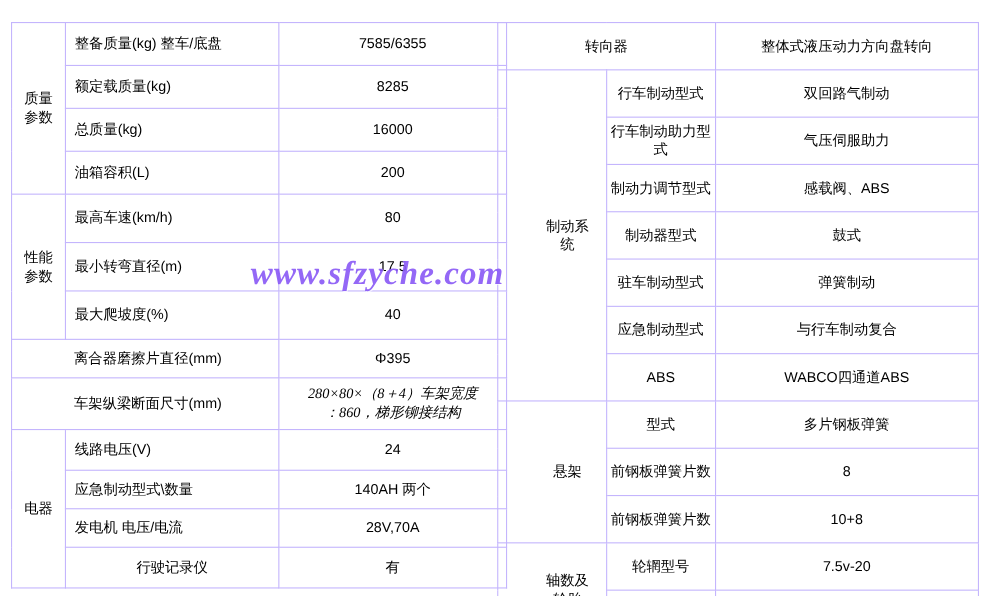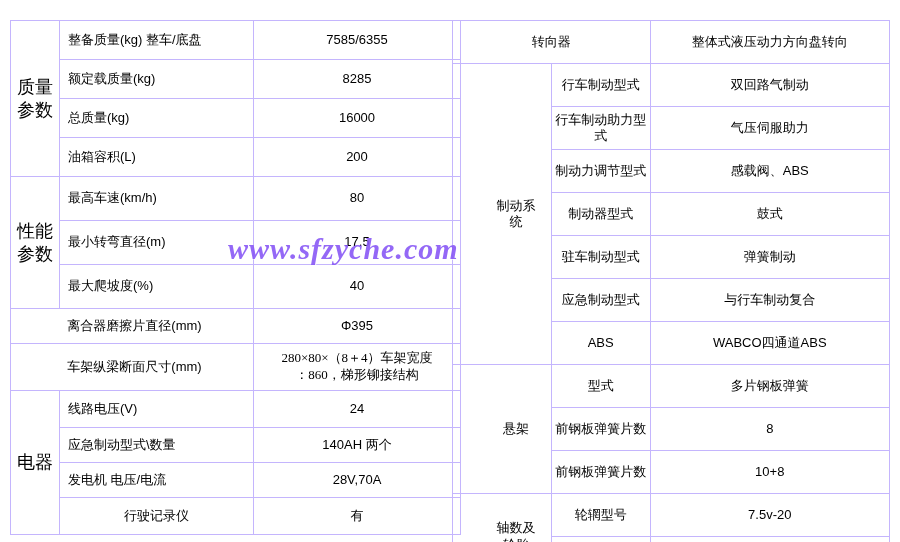--- a/index.html
+++ b/index.html
@@ -36,21 +36,21 @@
   }
   
   #left-table {
     position: absolute;
     left: 10px;
     top: 20px;
     width: 434px;
   }
   #left-table td.groupcell {
     width: 42px;
-    font-size: 18px;
+    font-size: 13px;
     margin-left: 13px;
   }
   #left-table td.labelcell {
     width: 182px;
     text-align: left;
     padding-left: 8px;
   }
   #left-table td.labelcell.ctr {
     text-align: center;
     padding-left: 3px;
@@ -77,20 +77,21 @@
   #right-table td.labelcell {
     width: 172px;
   }
   #right-table td.valuecell {
     width: 210px;
   }
   .two-line {
     display: block;
   }
   .italic-val {
+    font-style: italic;
     font-family: "Liberation Serif", serif;
     font-size: 13px;
     line-height: 1.3;
   }
   .watermark {
     position: absolute;
     left: 228px;
     top: 232px;
     font-family: "Liberation Serif", serif;
     font-size: 30px;

